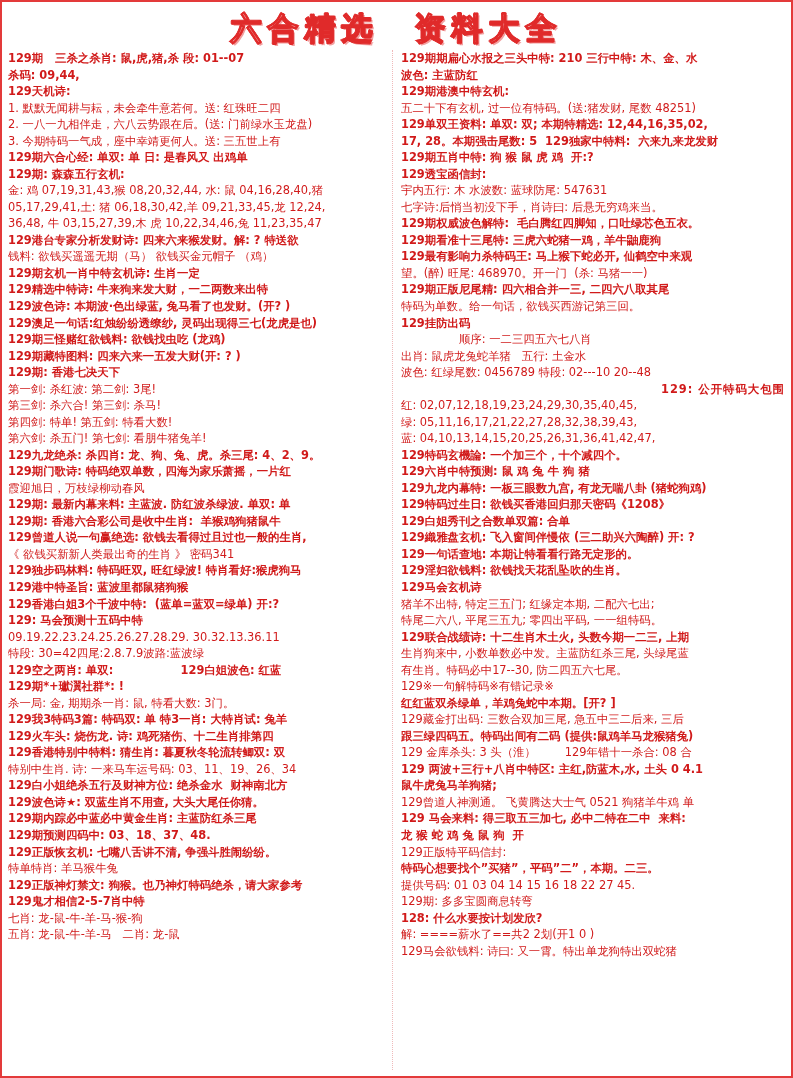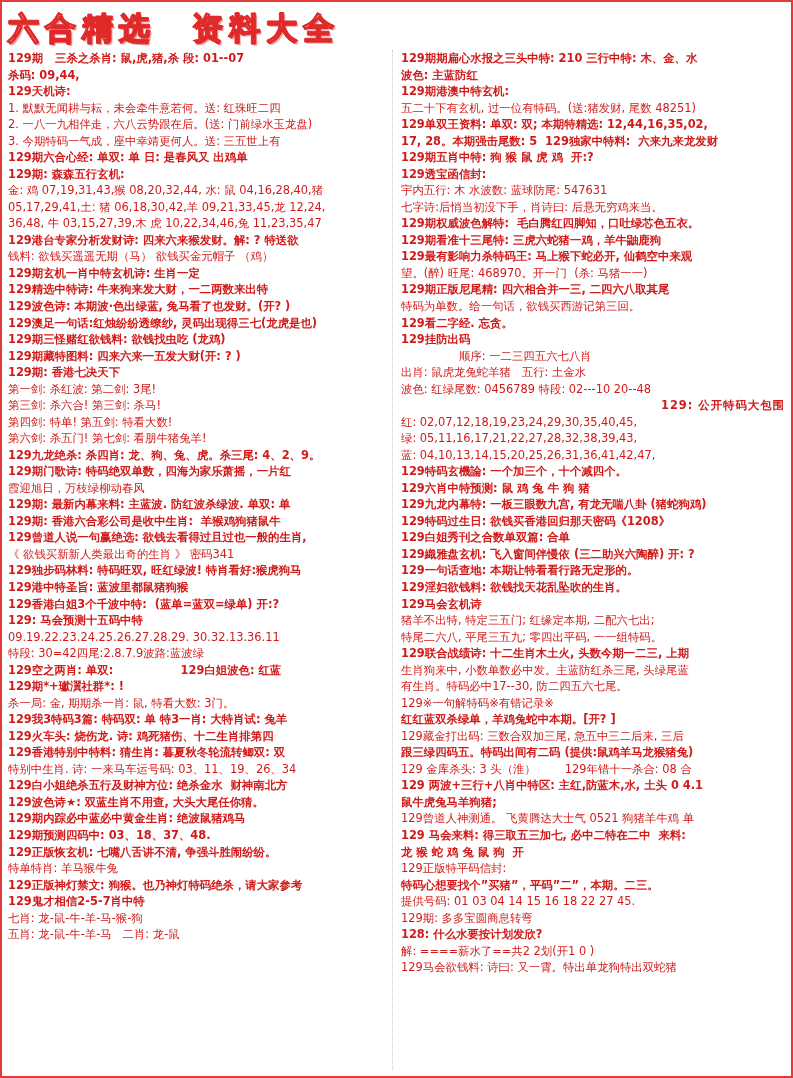--- a/index.html
+++ b/index.html
@@ -12,20 +12,21 @@
   }
   #sheet{
     position:relative;
     width:793px;height:1078px;
     box-sizing:border-box;
     border:2px solid #e33a3a;
     padding:4px 6px 0 6px;
   }
   
   .title-bar{
+    text-align:center;
     padding:2px 0 2px 0;
     height:40px;
     white-space:nowrap;
   }
   .title-bar .t{
     display:inline-block;
     font-family:"DejaVu Serif","Liberation Serif",serif;
     font-weight:bold;
     font-size:31px;
     letter-spacing:6px;
@@ -115,21 +116,21 @@
       <p class="ln">特段: 30=42四尾:2.8.7.9波路:蓝波绿</p>
       <p class="ln b">129空之两肖: 单双:                 129白姐波色: 红蓝</p>
       <p class="ln b">129期*+瓛瀷社群*: !</p>
       <p class="ln">杀一局: 金, 期期杀一肖: 鼠, 特看大数: 3门。</p>
       <p class="ln b">129我3特码3篇: 特码双: 单 特3一肖: 大特肖试: 兔羊</p>
       <p class="ln b">129火车头: 烧伤龙. 诗: 鸡死猪伤、十二生肖排第四</p>
       <p class="ln b">129香港特别中特料: 猜生肖: 暮夏秋冬轮流转鲫双: 双</p>
       <p class="ln">特别中生肖. 诗: 一来马车运号码: 03、11、19、26、34</p>
       <p class="ln b">129白小姐绝杀五行及财神方位: 绝杀金水  财神南北方</p>
       <p class="ln b">129波色诗★: 双蓝生肖不用查, 大头大尾任你猜。</p>
-      <p class="ln b">129期内踪必中蓝必中黄金生肖: 绝波鼠猪鸡马</p>
+      <p class="ln b">129期内踪必中蓝必中黄金生肖: 主蓝防红杀三尾</p>
       <p class="ln b">129期预测四码中: 03、18、37、48.</p>
       <p class="ln b">129正版恢玄机: 七嘴八舌讲不清, 争强斗胜闹纷纷。</p>
       <p class="ln">特单特肖: 羊马猴牛兔</p>
       <p class="ln b">129正版神灯禁文: 狗猴。也乃神灯特码绝杀，请大家参考</p>
       <p class="ln b">129鬼才相信2-5-7肖中特</p>
       <p class="ln">七肖: 龙-鼠-牛-羊-马-猴-狗</p>
       <p class="ln">五肖: 龙-鼠-牛-羊-马   二肖: 龙-鼠</p>
     </div>
 
     <div class="col right">
@@ -142,21 +143,20 @@
       <p class="ln b">129期五肖中特: 狗 猴 鼠 虎 鸡  开:?</p>
       <p class="ln b">129透宝函信封:</p>
       <p class="ln">宇内五行: 木 水波数: 蓝球防尾: 547631</p>
       <p class="ln">七字诗:后悄当初没下手，肖诗曰: 后悬无穷鸡来当。</p>
       <p class="ln b">129期权威波色解特:  毛白腾红四脚知，口吐绿芯色五衣。</p>
       <p class="ln b">129期看准十三尾特: 三虎六蛇猪一鸡，羊牛鼬鹿狗</p>
       <p class="ln b">129最有影响力杀特码王: 马上猴下蛇必开, 仙鹤空中来观</p>
       <p class="ln">望。(醉) 旺尾: 468970。开一门  (杀: 马猪一一)</p>
       <p class="ln b">129期正版尼尾精: 四六相合并一三, 二四六八取其尾</p>
       <p class="ln">特码为单数。给一句话，欲钱买西游记第三回。</p>
-      <p class="ln b">129看二字经. 忘贪。</p>
       <p class="ln b">129挂防出码</p>
       <p class="ln">                顺序: 一二三四五六七八肖</p>
       <p class="ln">出肖: 鼠虎龙兔蛇羊猪   五行: 土金水</p>
       <p class="ln">波色: 红绿尾数: 0456789 特段: 02---10 20--48</p>
       <p class="ln b mark">129: 公开特码大包围</p>
       <p class="ln">红: 02,07,12,18,19,23,24,29,30,35,40,45,</p>
       <p class="ln">绿: 05,11,16,17,21,22,27,28,32,38,39,43,</p>
       <p class="ln">蓝: 04,10,13,14,15,20,25,26,31,36,41,42,47,</p>
       <p class="ln b">129特码玄機論: 一个加三个，十个减四个。</p>
       <p class="ln b">129六肖中特预测: 鼠 鸡 兔 牛 狗 猪</p>

